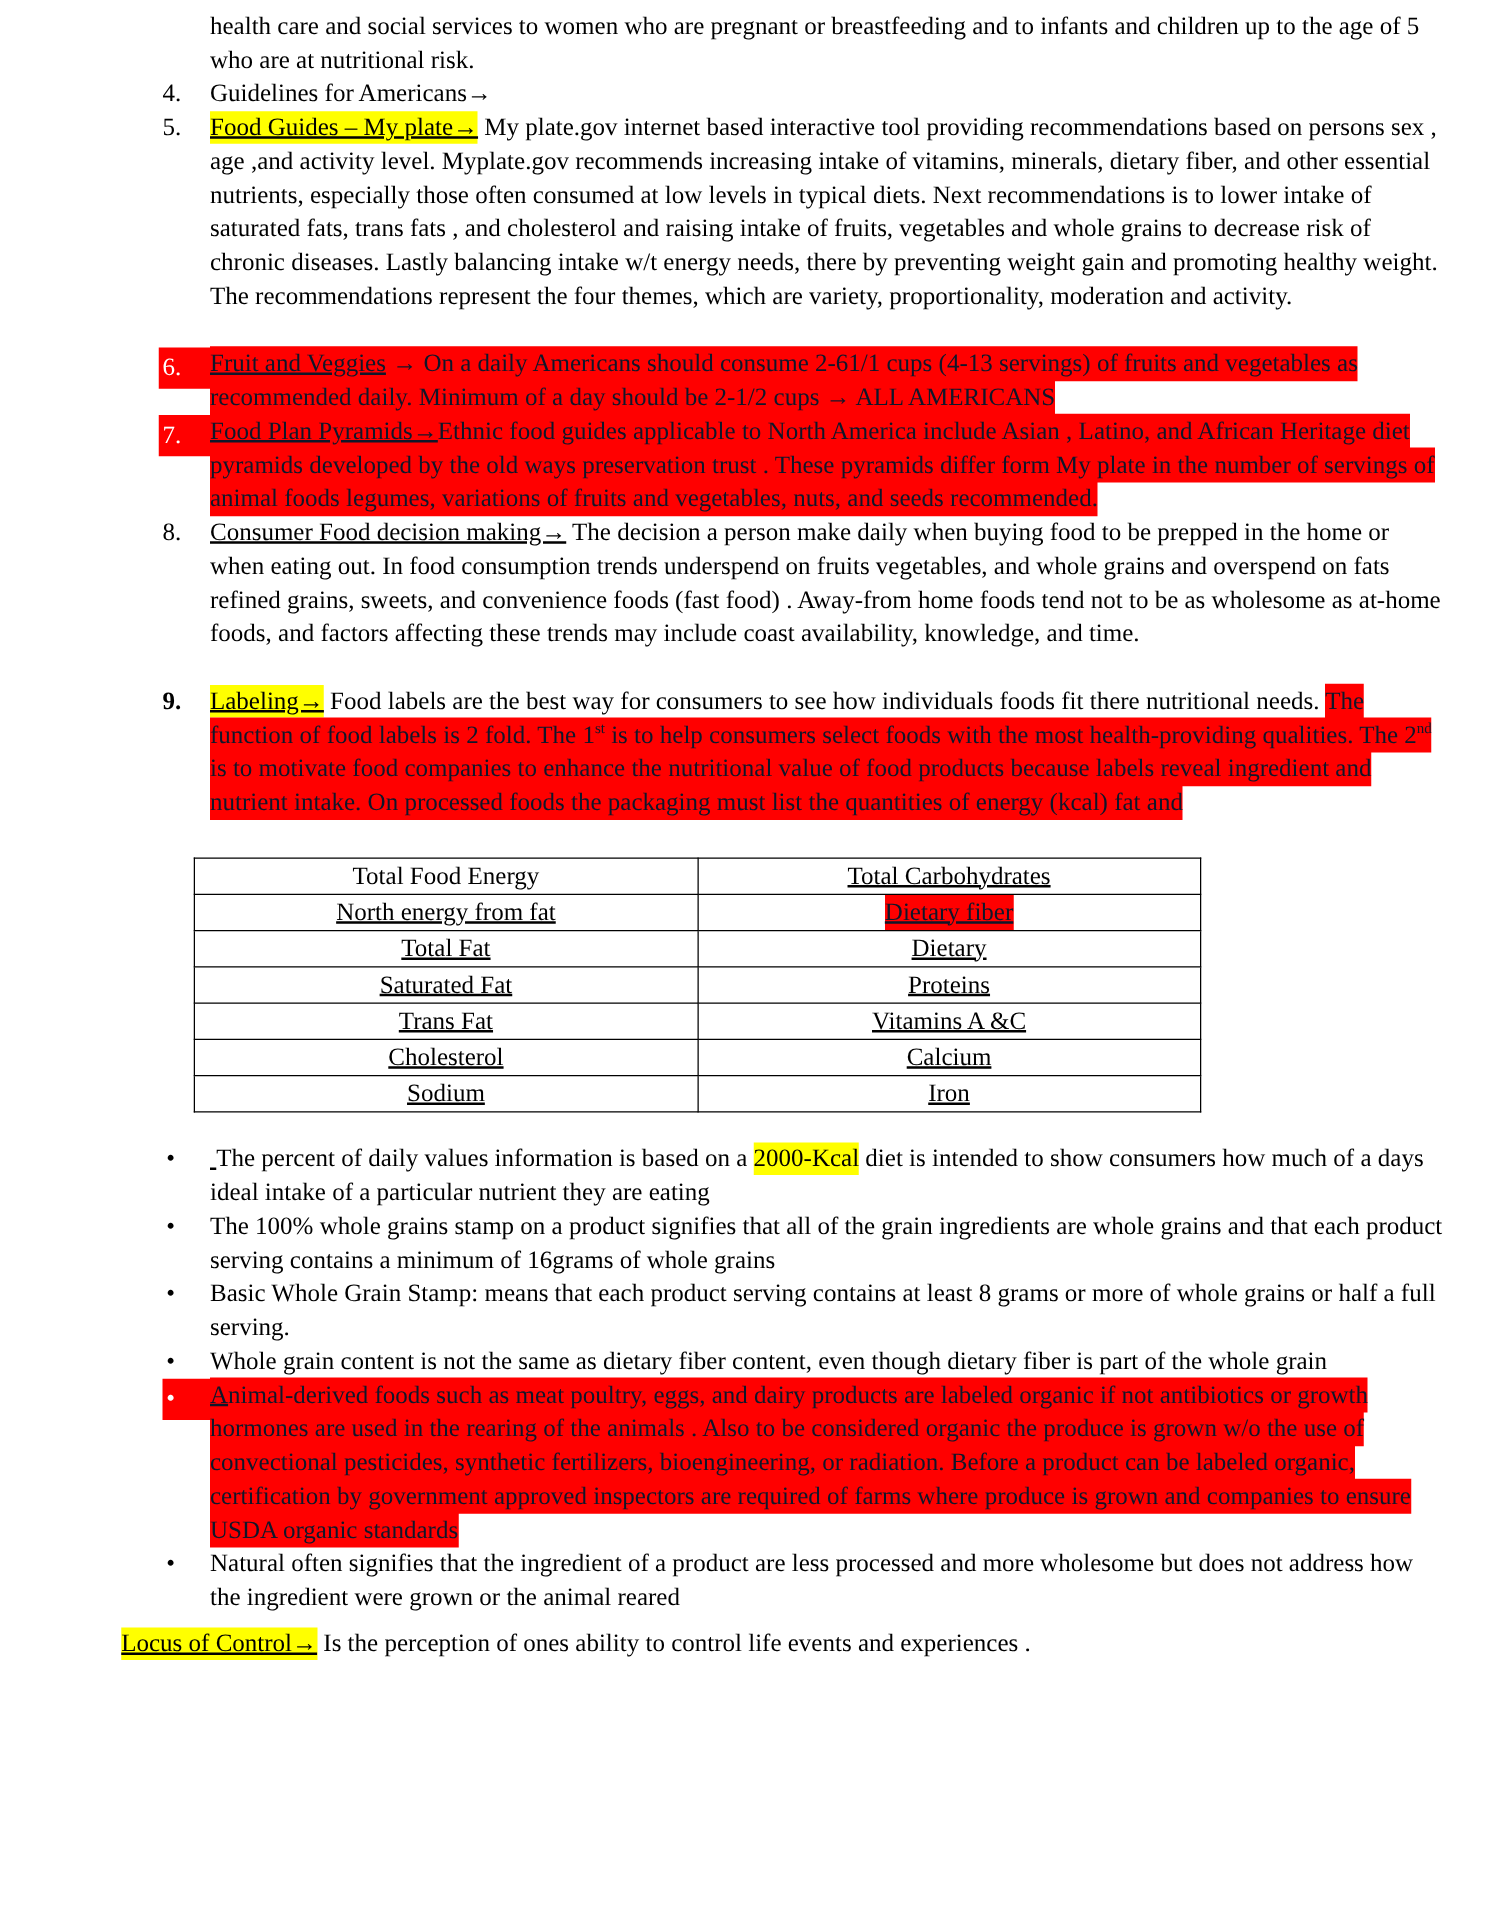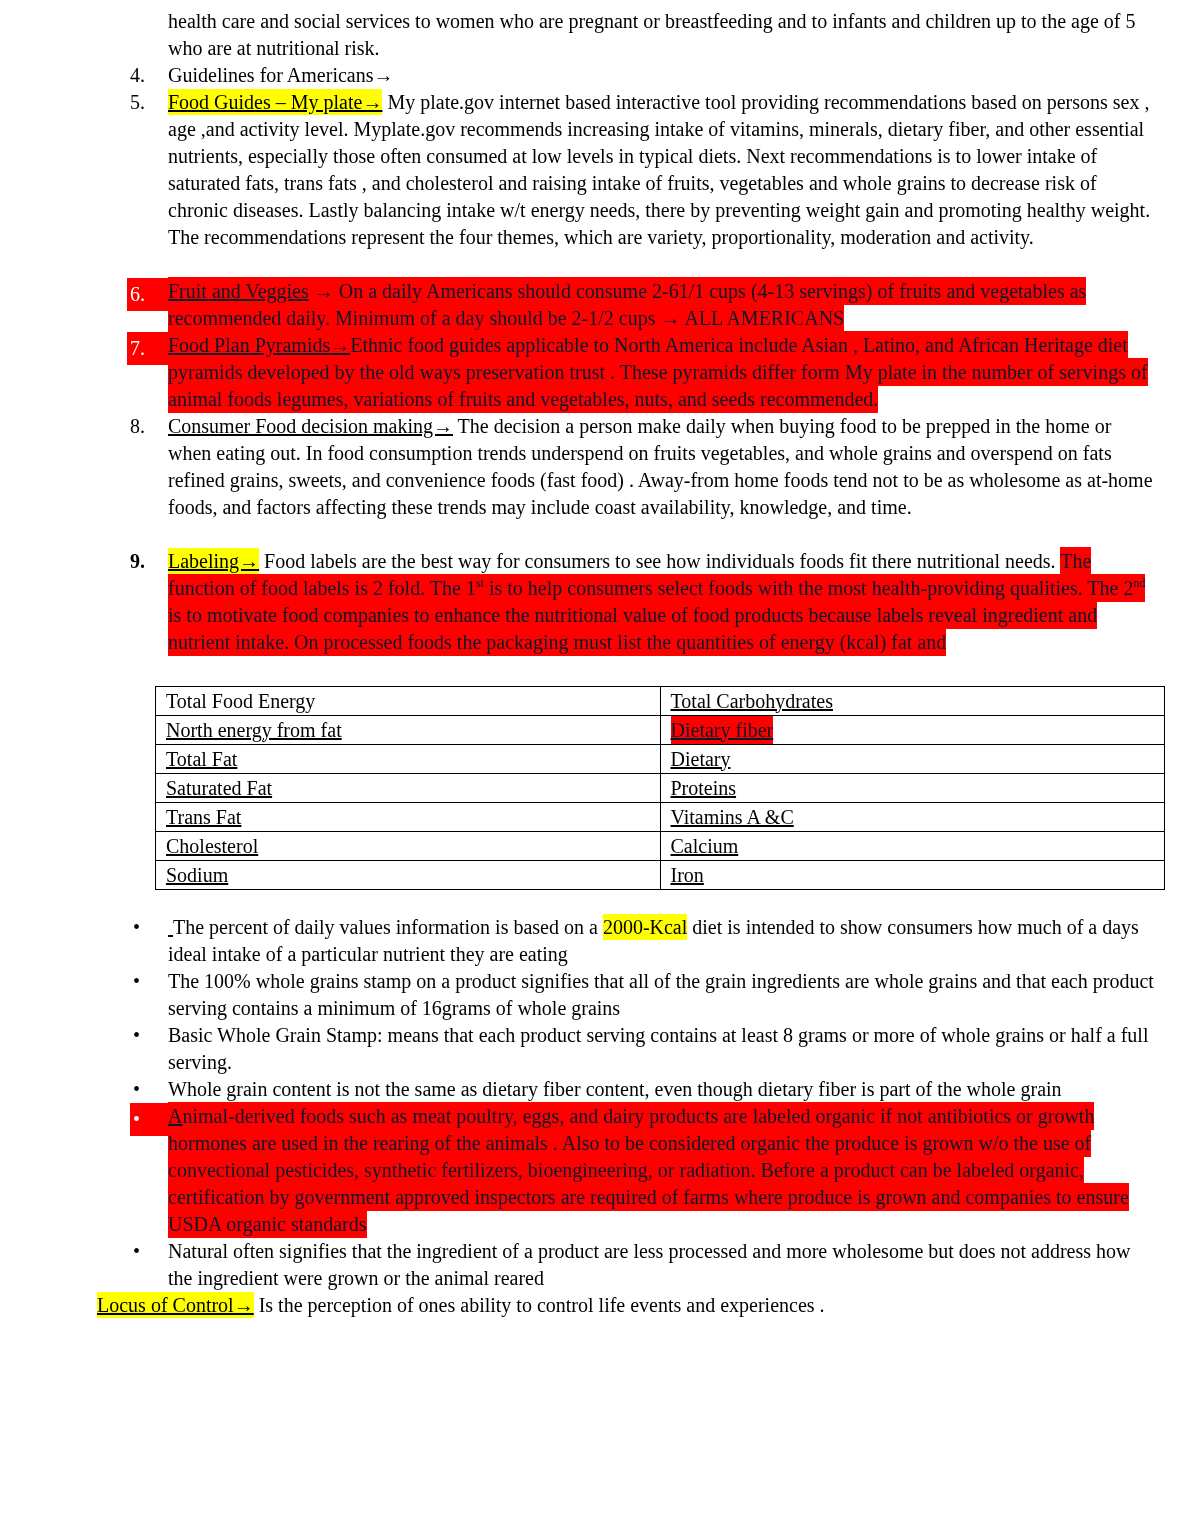--- a/index.html
+++ b/index.html
@@ -16,26 +16,26 @@
   .item { position:relative; padding-left:71px; }
   .num { position:absolute; left:33px; top:0; }
   .red-item .num { left:30px; width:41px; background:var(--hl-red); color:#fff; padding:3px 0 3px 3px; }
   .b { font-weight:bold; }
   .bu { font-weight:normal; text-decoration:underline; }
   .ul { text-decoration:underline; }
   .hl-red { background:var(--hl-red); color:#0f172a; padding:3px 0; }
   .hl-yellow { background:var(--hl-yellow); color:#000; padding:2px 0; }
   .sp { height:27px; }
   sup { font-size:12px; vertical-align:super; line-height:0; }
-  table.nutri { border-collapse:collapse; width:1010px; margin:30px 0 24px 58px; table-layout:fixed; }
+  table.nutri { border-collapse:collapse; width:806px; margin:30px 0 24px 58px; table-layout:fixed;text-align:center; }
   table.nutri td { border:1px solid #000; width:50%; padding:0 10px; height:29px; vertical-align:middle; }
   .bullet { position:relative; padding-left:71px; }
   .bdot { position:absolute; left:36px; top:0; }
   .bdot-red { left:33px; width:38px; background:var(--hl-red); color:#fff; padding:3px 0 3px 3px; }
-  .footer { margin-top:0; }
+  .footer { margin-top:10px; }
 </style>
 </head>
 <body>
 
 <div class="page">
 
   <p class="indent">health care and social services to women who are pregnant or breastfeeding  and to infants  and children  up to the age of 5 who are at nutritional risk.</p>
 
   <div class="item">
     <span class="num">4.</span>

